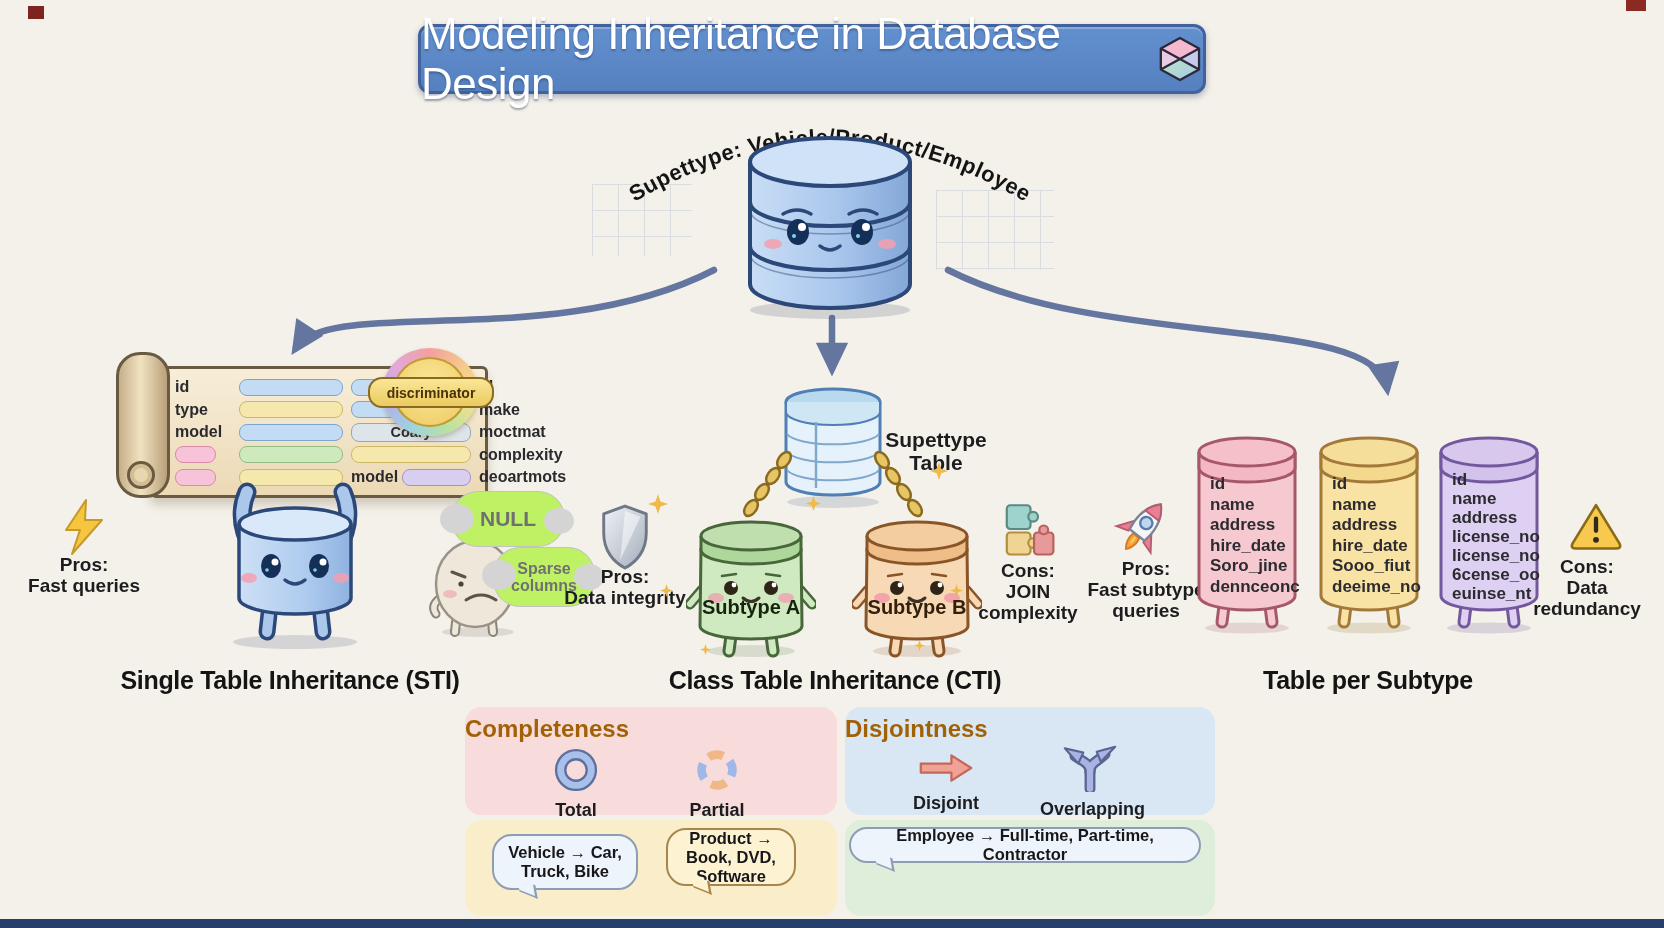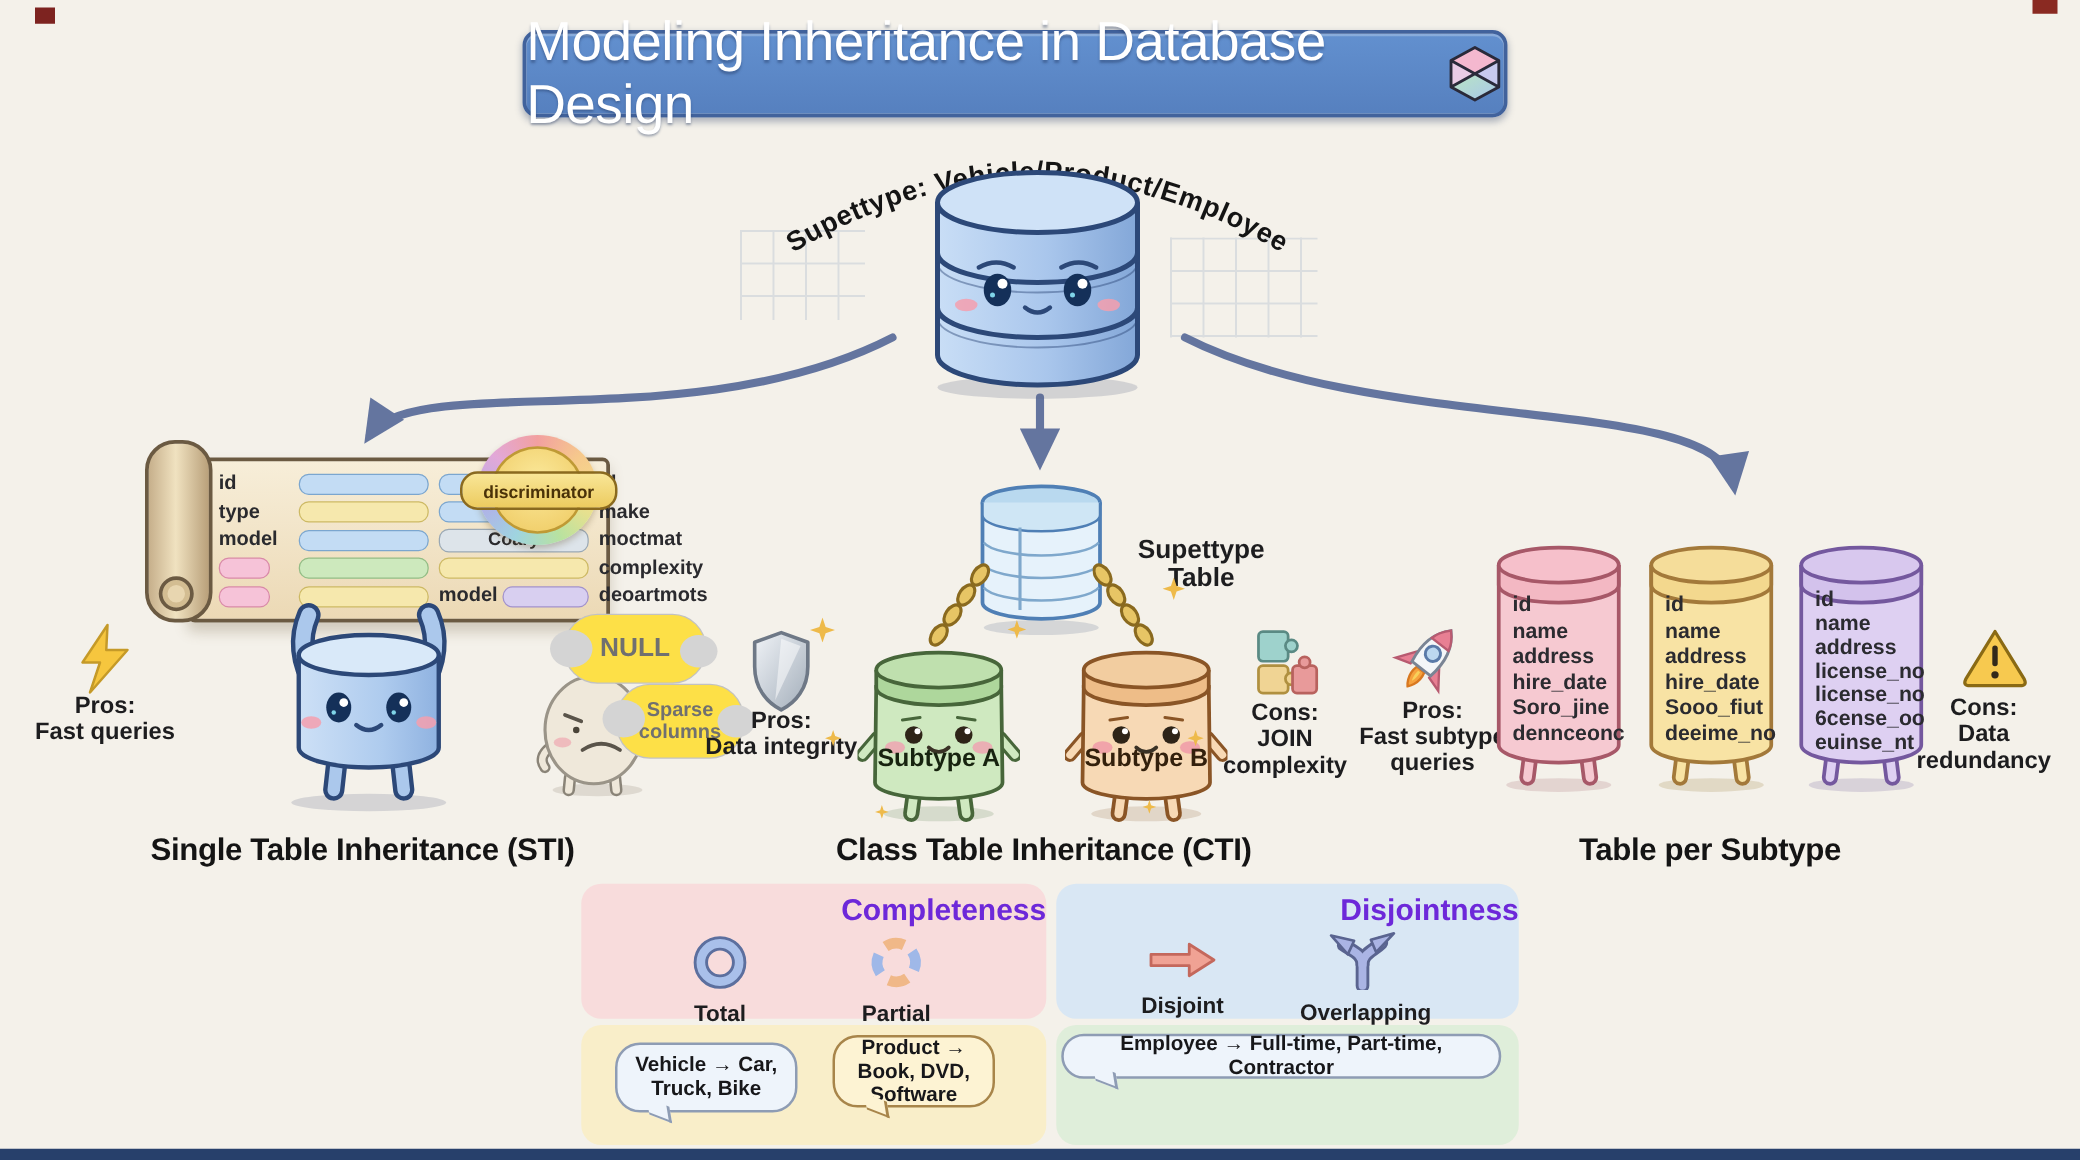--- a/index.html
+++ b/index.html
@@ -70,31 +70,31 @@
   .badge .inner{width:70px;height:66px;border-radius:50%;
     background:radial-gradient(circle at 50% 40%,#fbe99c,#eec85e);border:2px solid #bf9a35;}
   .badge .tag{
     position:absolute;left:-14px;top:29px;width:122px;height:27px;border-radius:14px;
     background:linear-gradient(#f9e697,#eccb5f);border:2.5px solid #8a6a1f;
     display:flex;align-items:center;justify-content:center;
     font-size:14px;font-weight:700;color:#4a3208;
   }
   
   .cloud{
-    position:absolute;background:#fde047;border-radius:26px;
+    position:absolute;background:#bef264;border-radius:26px;
     display:flex;align-items:center;justify-content:center;text-align:center;
     color:#707070;font-weight:700;
     box-shadow:0 0 0 1px #c2c2c2;
   }
   .cloud::before,.cloud::after{content:"";position:absolute;background:#d4d4d4;border-radius:50%;}
   .cloud::before{width:34px;height:30px;left:-12px;top:12px;}
   .cloud::after{width:30px;height:26px;right:-10px;top:16px;}
   
   .panel{position:absolute;border-radius:16px;}
-  .panel .ptitle{position:absolute;top:8px;left:0;right:0;text-align:right;font-size:24px;font-weight:700;color:#6d28d9;}
+  .panel .ptitle{position:absolute;top:8px;left:0;right:0;text-align:left;font-size:24px;font-weight:700;color:#a16207;}
   .figure{position:absolute;text-align:center;}
   .figure .flabel{margin-top:3px;font-size:18px;font-weight:700;}
   .bubble{
     position:absolute;border-radius:20px;display:flex;align-items:center;justify-content:center;
     text-align:center;font-weight:700;font-size:16.5px;line-height:19px;color:#17171a;padding:4px 10px;box-sizing:border-box;
   }
   .bubble::after{
     content:"";position:absolute;width:13px;height:13px;background:inherit;
     border:inherit;border-top:none;border-right:none;
     bottom:-8px;left:26px;transform:skewX(35deg) rotate(-62deg);
@@ -306,21 +306,21 @@
   <svg class="abs" style="left:778px;top:382px;" width="110" height="126" viewBox="0 0 110 126">
     <ellipse cx="55" cy="120" rx="46" ry="6" fill="rgba(90,110,140,.2)"></ellipse>
     <path d="M8,20 L8,100 A47,13 0 0 0 102,100 L102,20" fill="#e6f2fb" stroke="#4f7fb5" stroke-width="3"></path>
     <ellipse cx="55" cy="20" rx="47" ry="13" fill="#b9d9ef" stroke="#4f7fb5" stroke-width="3"></ellipse>
     <path d="M8,20 L8,30 A47,13 0 0 0 102,30 L102,20" fill="#cfe6f5" stroke="#4f7fb5" stroke-width="2"></path>
     <line x1="38" y1="40" x2="38" y2="106" stroke="#7fa8cc" stroke-width="2.5"></line>
     <path d="M9,52 A47,13 0 0 0 101,52" fill="none" stroke="#7fa8cc" stroke-width="2"></path>
     <path d="M9,70 A47,13 0 0 0 101,70" fill="none" stroke="#7fa8cc" stroke-width="2"></path>
     <path d="M9,88 A47,13 0 0 0 101,88" fill="none" stroke="#7fa8cc" stroke-width="2"></path>
   </svg>
-  <div class="note" style="left:880px;top:428px;width:112px;font-size:21px;line-height:23px;margin-left:25px;">
+  <div class="note" style="left:880px;top:428px;width:112px;font-size:21px;line-height:23px;">
     <div>Supettype</div>
     <div>Table</div>
   </div>
 
   <svg class="abs" style="left:740px;top:450px;" width="52" height="72" viewBox="0 0 52 72">
     <g fill="#e7c565" stroke="#8a6a1f" stroke-width="2.5">
       <ellipse cx="44" cy="10" rx="5.5" ry="9" transform="rotate(35 44 10)"></ellipse>
       <ellipse cx="33" cy="26" rx="5.5" ry="9" transform="rotate(35 33 26)"></ellipse>
       <ellipse cx="22" cy="42" rx="5.5" ry="9" transform="rotate(35 22 42)"></ellipse>
       <ellipse cx="11" cy="58" rx="5.5" ry="9" transform="rotate(35 11 58)"></ellipse>

